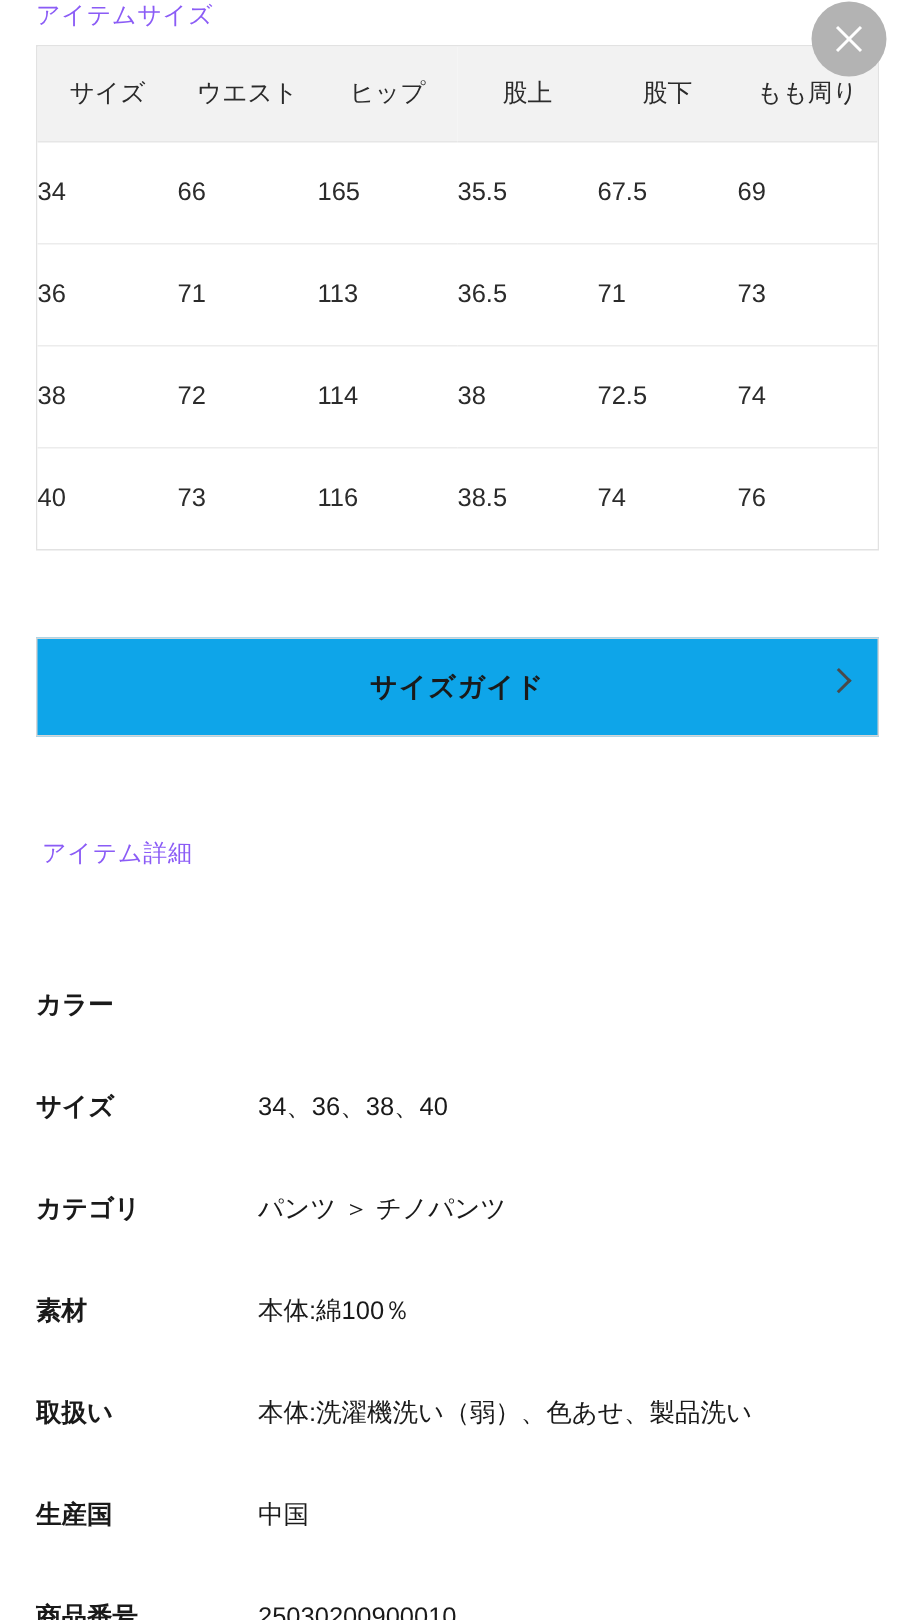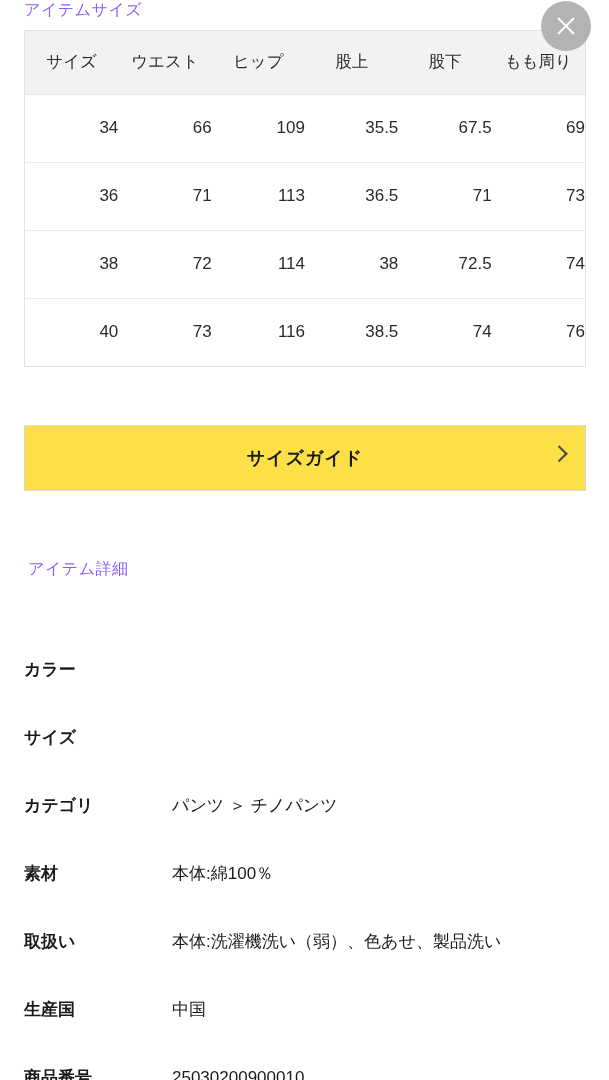--- a/index.html
+++ b/index.html
@@ -66,36 +66,36 @@
     color: #2b2b2b;
     height: 63px;
     text-align: center;
     vertical-align: middle;
     white-space: nowrap;
   }
   table.size-table td {
     font-size: 17px;
     color: #2b2b2b;
     height: 68px;
-    text-align: right;
+    text-align: left;
     vertical-align: middle;
     border-top: 1px solid #ececec;
     background: #fff;
   }
   table.size-table tbody tr:first-child td { border-top: 1px solid #e6e6e6; }
 
   
   .size-guide {
     position: absolute;
     top: 425px;
     left: 24px;
     width: 562px;
     height: 66px;
     border: 1px solid #d6d6d6;
-    background: #fde047;
+    background: #0ea5e9;
     display: flex;
     align-items: center;
     justify-content: center;
     cursor: pointer;
   }
   .size-guide .label {
     font-size: 18px;
     font-weight: 700;
     color: #1a1a1a;
     letter-spacing: 1px;
@@ -169,21 +169,21 @@
             <th>ヒップ</th>
             <th>股上</th>
             <th>股下</th>
             <th>もも周り</th>
           </tr>
       </thead>
       <tbody id="size-body">
           <tr>
             <td>34</td>
             <td>66</td>
-            <td>109</td>
+            <td>165</td>
             <td>35.5</td>
             <td>67.5</td>
             <td>69</td>
           </tr>
           <tr>
             <td>36</td>
             <td>71</td>
             <td>113</td>
             <td>36.5</td>
             <td>71</td>
@@ -215,20 +215,21 @@
   </div>
 
   <div class="section-label" id="item-detail-label">アイテム詳細</div>
 
   <div class="detail-list" id="detail-list">
       <div class="detail-row">
         <div class="detail-key">カラー</div>
       </div>
       <div class="detail-row">
         <div class="detail-key">サイズ</div>
+        <div class="detail-val">34、36、38、40</div>
       </div>
       <div class="detail-row">
         <div class="detail-key">カテゴリ</div>
         <div class="detail-val">パンツ ＞ チノパンツ</div>
       </div>
       <div class="detail-row">
         <div class="detail-key">素材</div>
         <div class="detail-val">本体:綿100％</div>
       </div>
       <div class="detail-row">

